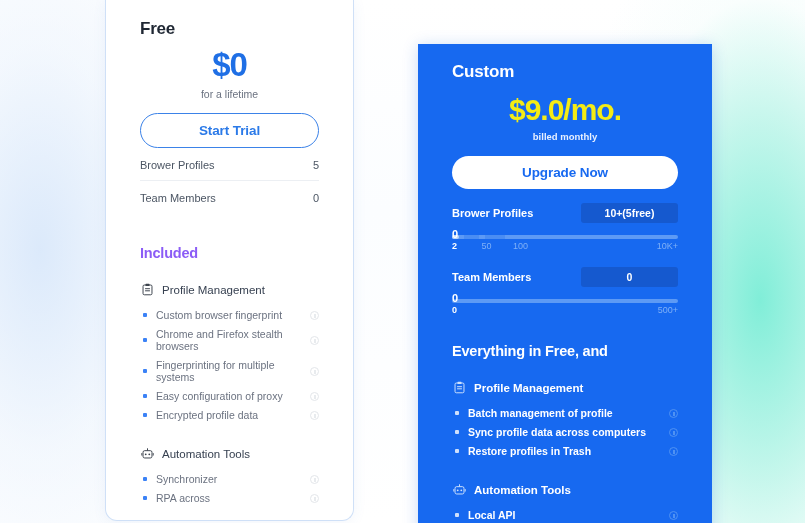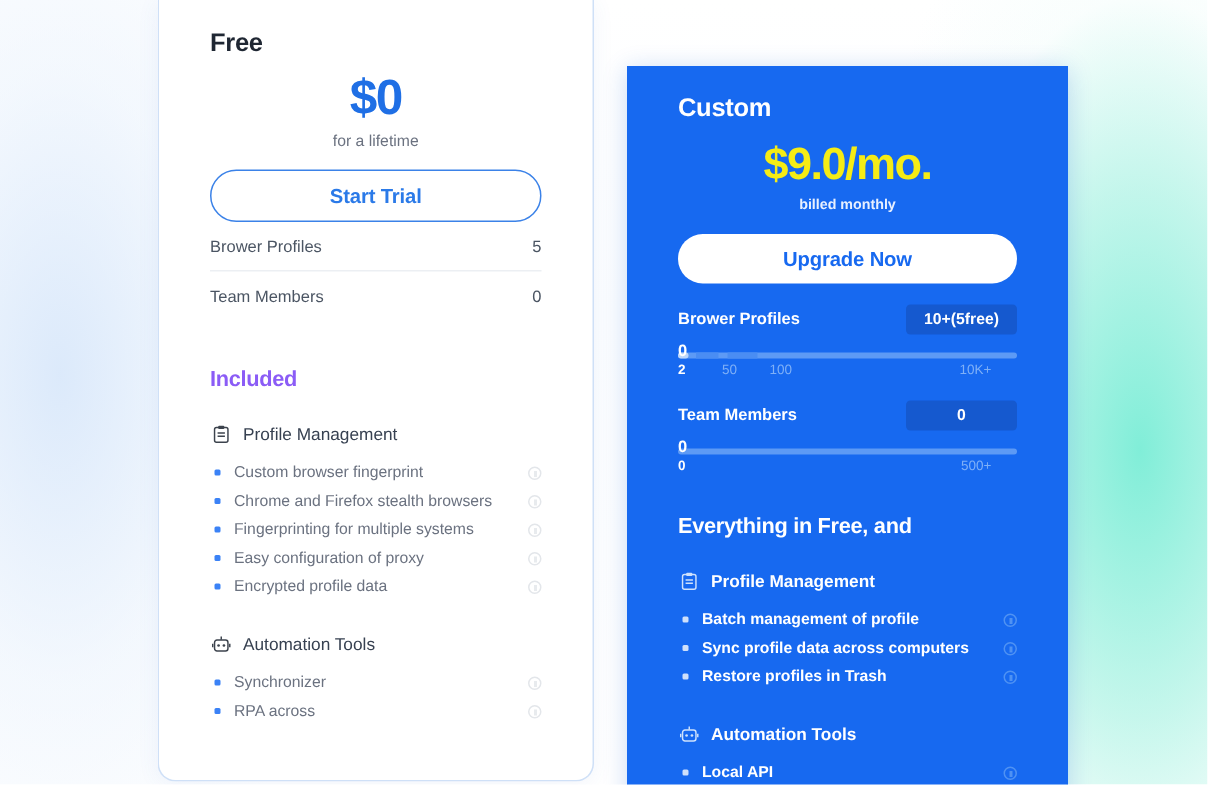--- a/index.html
+++ b/index.html
@@ -35,21 +35,21 @@
 
   
   .card {
     position: absolute;
     top: 0;
     overflow: hidden;
   }
 
   .card-free {
     left: 105px;
-    width: 291px;
+    width: 249px;
     height: 521px;
     background: #ffffff;
     border: 1px solid #cfe0f7;
     border-top: none;
     border-radius: 0 0 12px 12px;
     box-shadow: 0 2px 14px rgba(70,120,200,0.07);
     padding: 0 34px;
   }
 
   .card-custom {
@@ -142,21 +142,21 @@
     font-weight: bold;
     color: #ffffff;
   }
   .slider-badge {
     background: #1559cf;
     color: #ffffff;
     font-size: 10.5px;
     font-weight: bold;
     border-radius: 3px;
     padding: 4px 0;
-    width: 74px;
+    width: 97px;
     text-align: center;
   }
 
   .slider {
     position: relative;
     margin-top: 10px;
     height: 20px;
     cursor: pointer;
   }
   .slider-track {
@@ -198,21 +198,21 @@
     right: 0;
     height: 12px;
   }
   .tick {
     position: absolute;
     font-size: 9px;
     line-height: 1;
     color: #7fb0f7;
   }
   .tick.active { color: #ffffff; font-weight: bold; }
-  .tick.end { right: 17px; }
+  .tick.end { right: 0; }
 
   
   .section-title {
     font-size: 14.5px;
     font-weight: bold;
     letter-spacing: -0.2px;
   }
   .card-free .section-title { color: #8b5cf6; margin-top: 32px; }
   .card-custom .section-title { color: #ffffff; margin-top: 26px; }
 

